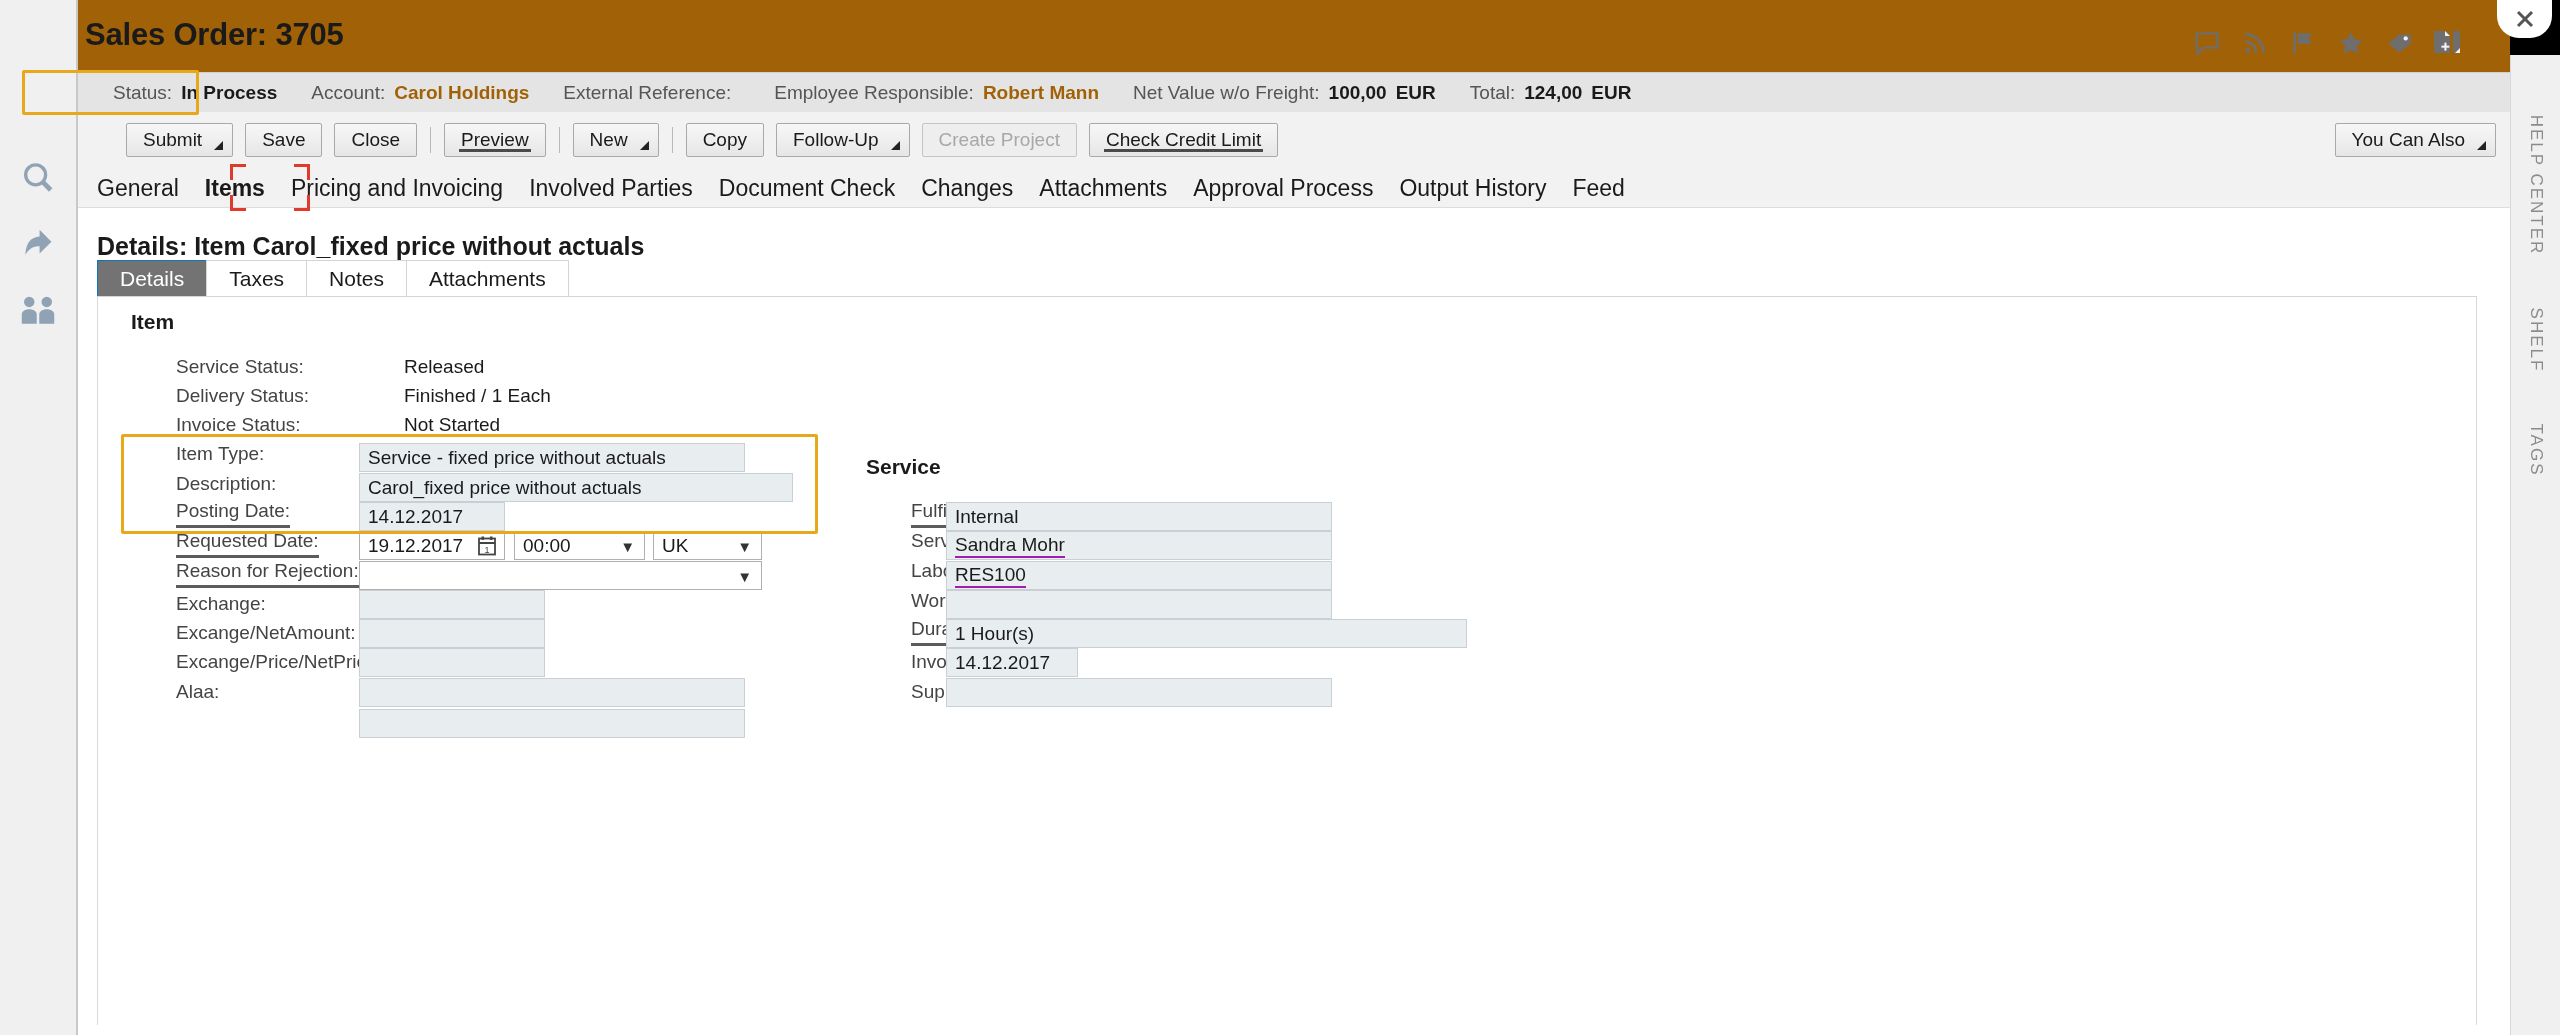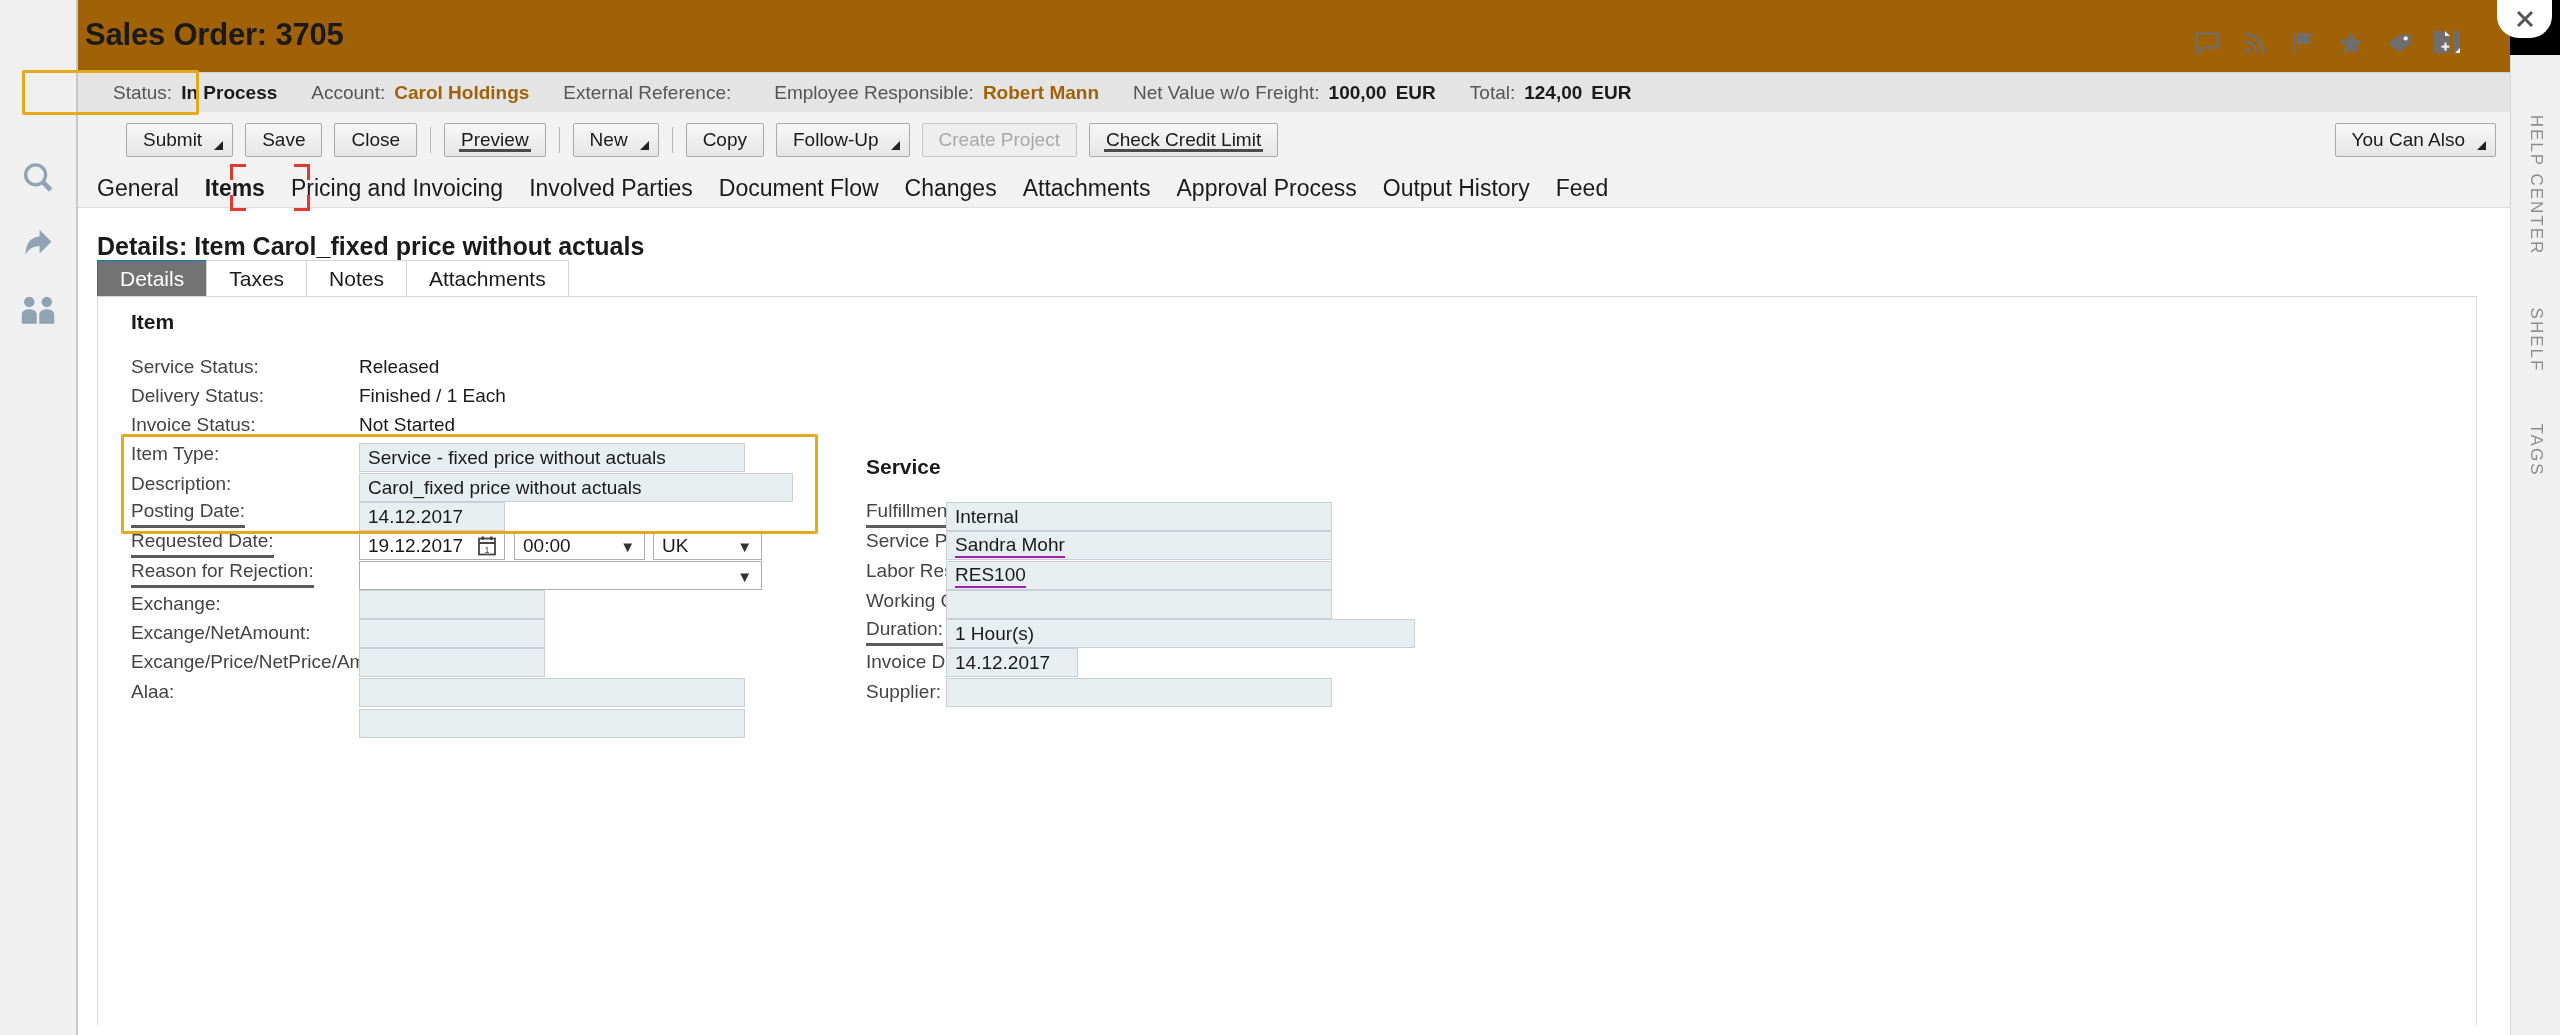--- a/index.html
+++ b/index.html
@@ -225,21 +225,21 @@
     border-right: 1px solid #d9d9d9;
   }
   .group-title {
     position: absolute;
     font-size: 21px; font-weight: bold; color: #1a1a1a;
   }
   #group-item    { left: 33px; top: 13px; }
   #group-service { left: 768px; top: 158px; }
 
   
-  .row { position: absolute; height: 29px; }
+  .row { position: absolute; height: 29px; margin-left: 45px; }
   .row .flabel {
     position: absolute; left: 0; top: 3px;
     font-size: 19px; color: #444444;
     white-space: nowrap;
   }
   .row .flabel.linklabel { border-bottom: 3px solid #5c5c5c; padding-bottom: 3px; }
   .row .ftext {
     position: absolute; top: 3px;
     font-size: 19px; color: #1a1a1a;
     white-space: nowrap;
@@ -477,21 +477,21 @@
         <span>Items</span>
         <span class="tab-marker"></span>
       </div>
       <div class="tab">
         <span>Pricing and Invoicing</span>
       </div>
       <div class="tab">
         <span>Involved Parties</span>
       </div>
       <div class="tab">
-        <span>Document Flow</span>
+        <span>Document Check</span>
       </div>
       <div class="tab">
         <span>Changes</span>
       </div>
       <div class="tab">
         <span>Attachments</span>
       </div>
       <div class="tab">
         <span>Approval Process</span>
       </div>
@@ -653,21 +653,21 @@
         <div class="row" style="left:768px; top:290px; width:700px;">
           <span class="flabel">Working Condition:</span>
         </div>
         <div class="inp" style="left:848px; top:293px; width:386px;">
           <span></span>
         </div>
 
         <div class="row" style="left:768px; top:318px; width:700px;">
           <span class="flabel linklabel">Duration:</span>
         </div>
-        <div class="inp" style="left:848px; top:322px; width:469px;">
+        <div class="inp" style="left:848px; top:322px; width:521px;">
           <span>1 Hour(s)</span>
         </div>
 
         <div class="row" style="left:768px; top:351px; width:700px;">
           <span class="flabel">Invoice Date:</span>
         </div>
         <div class="inp" style="left:848px; top:351px; width:132px;">
           <span>14.12.2017</span>
         </div>
 

